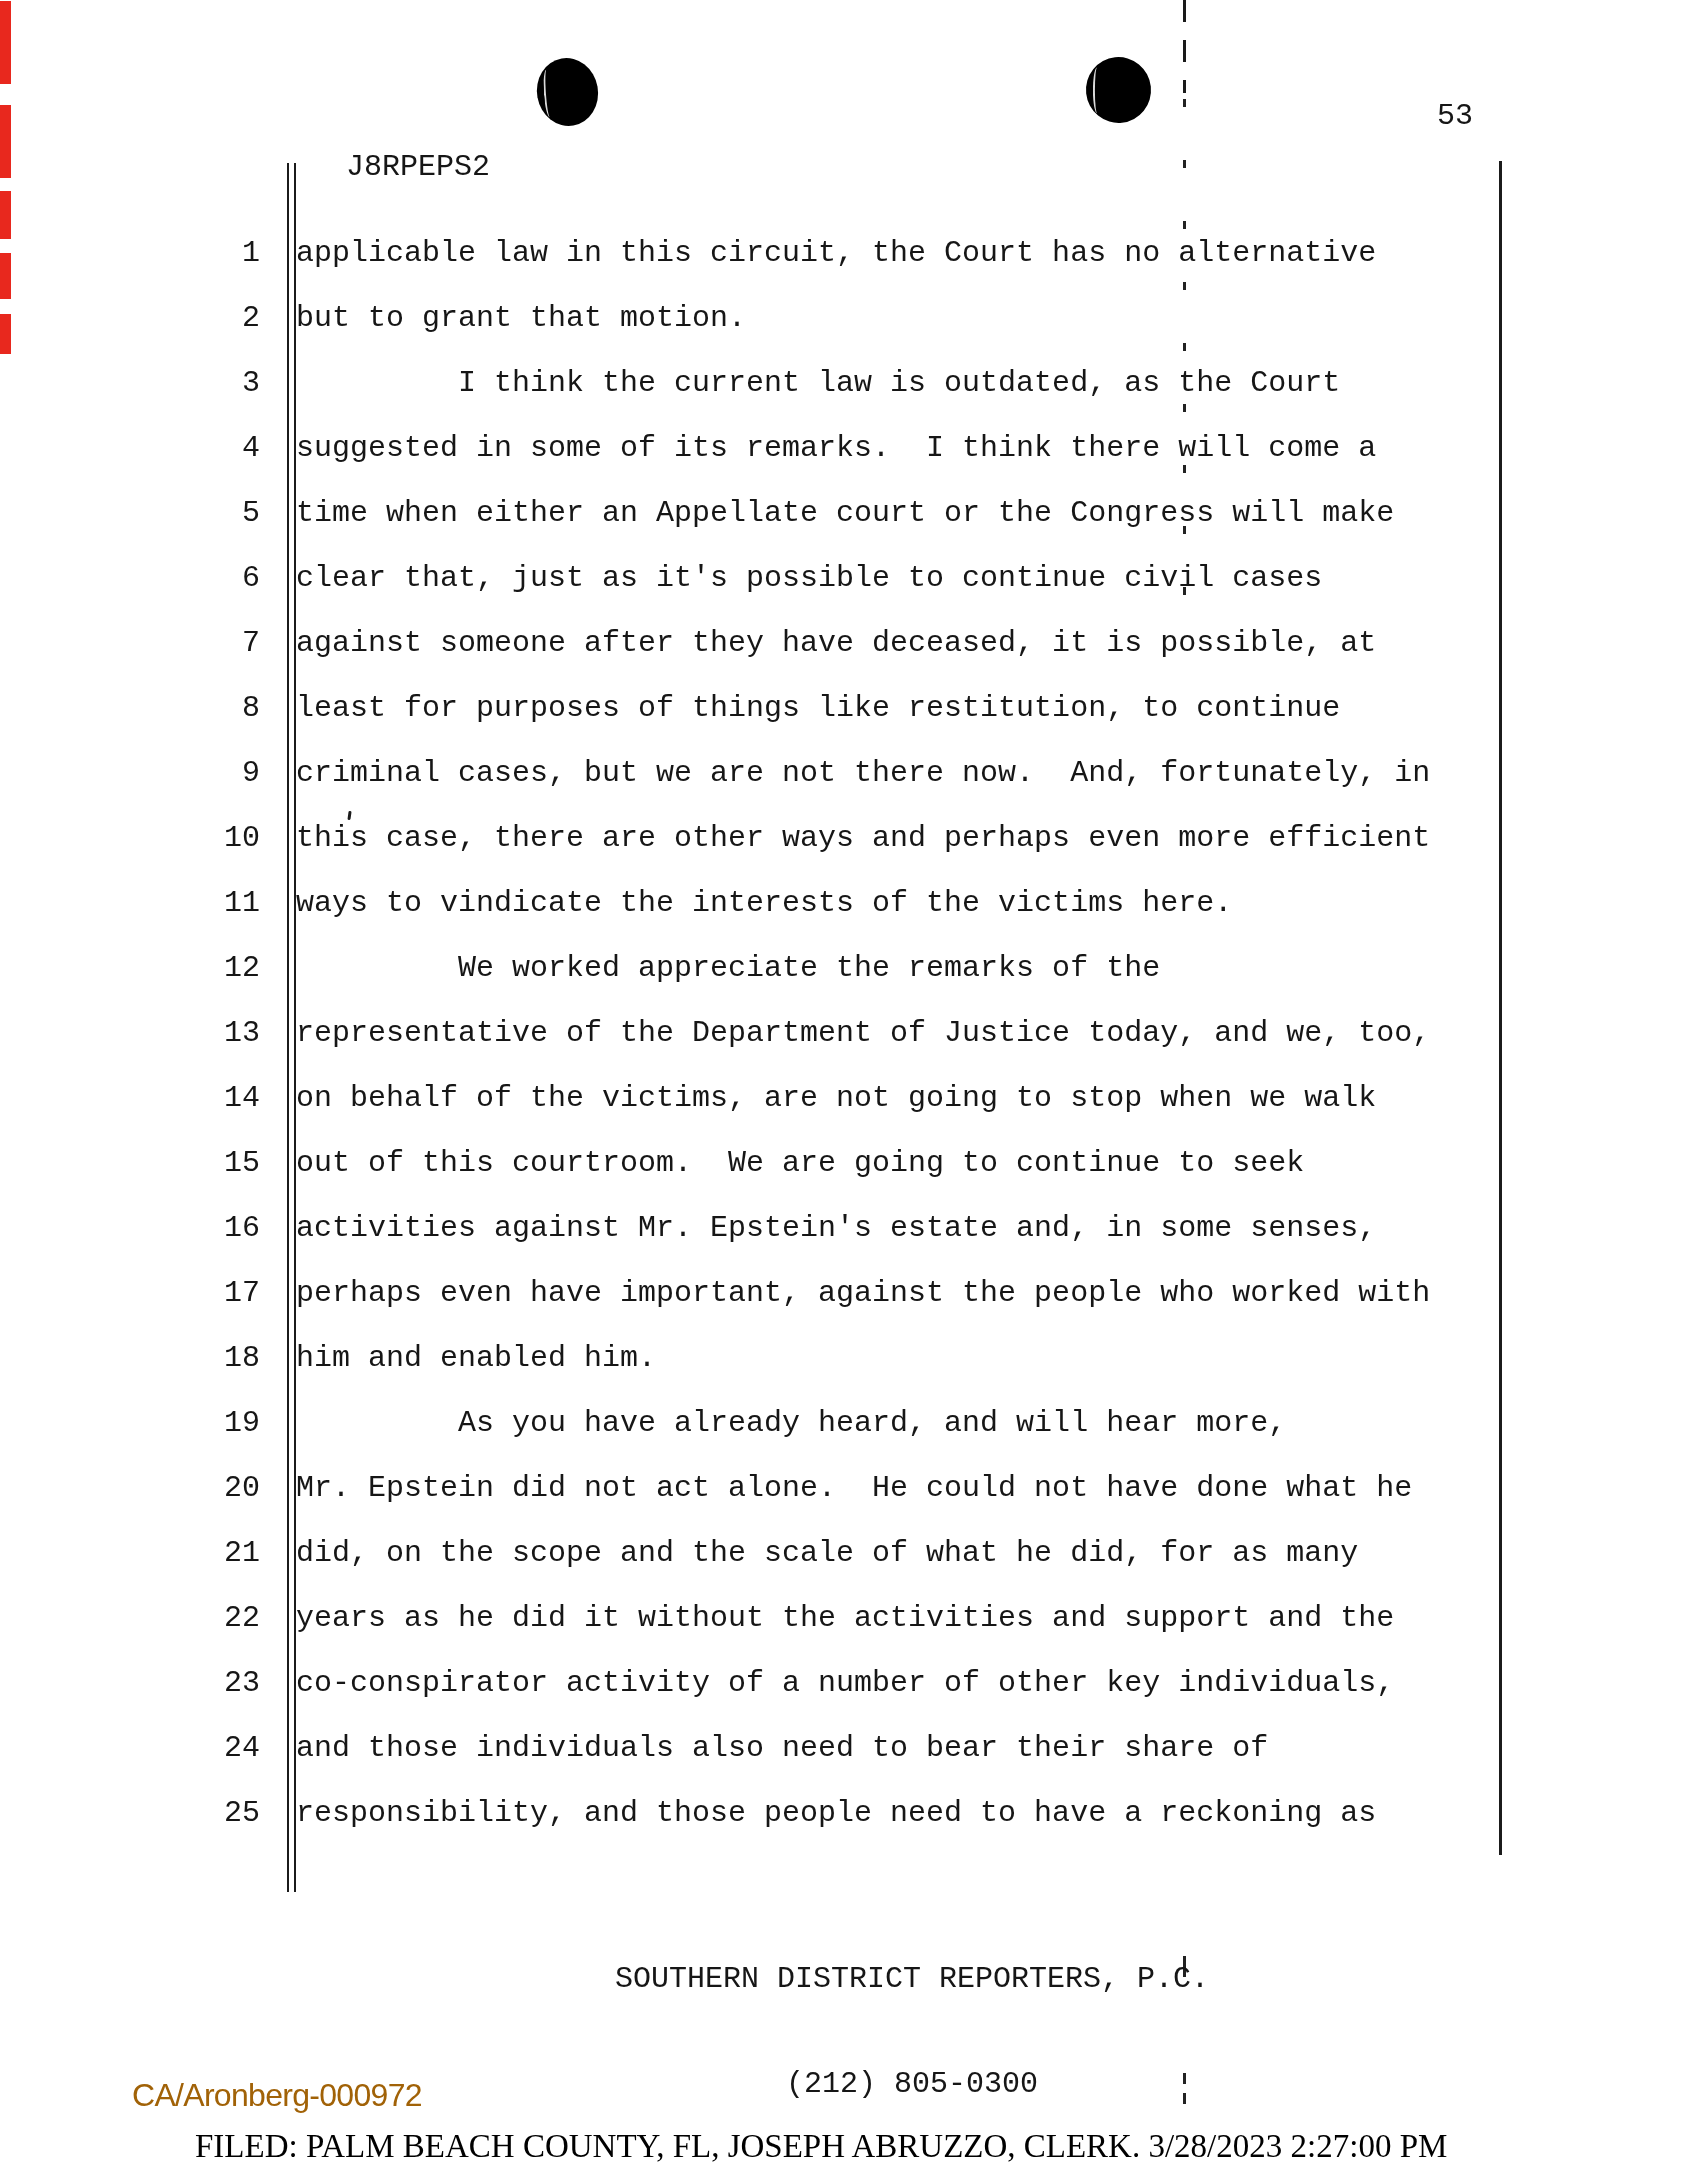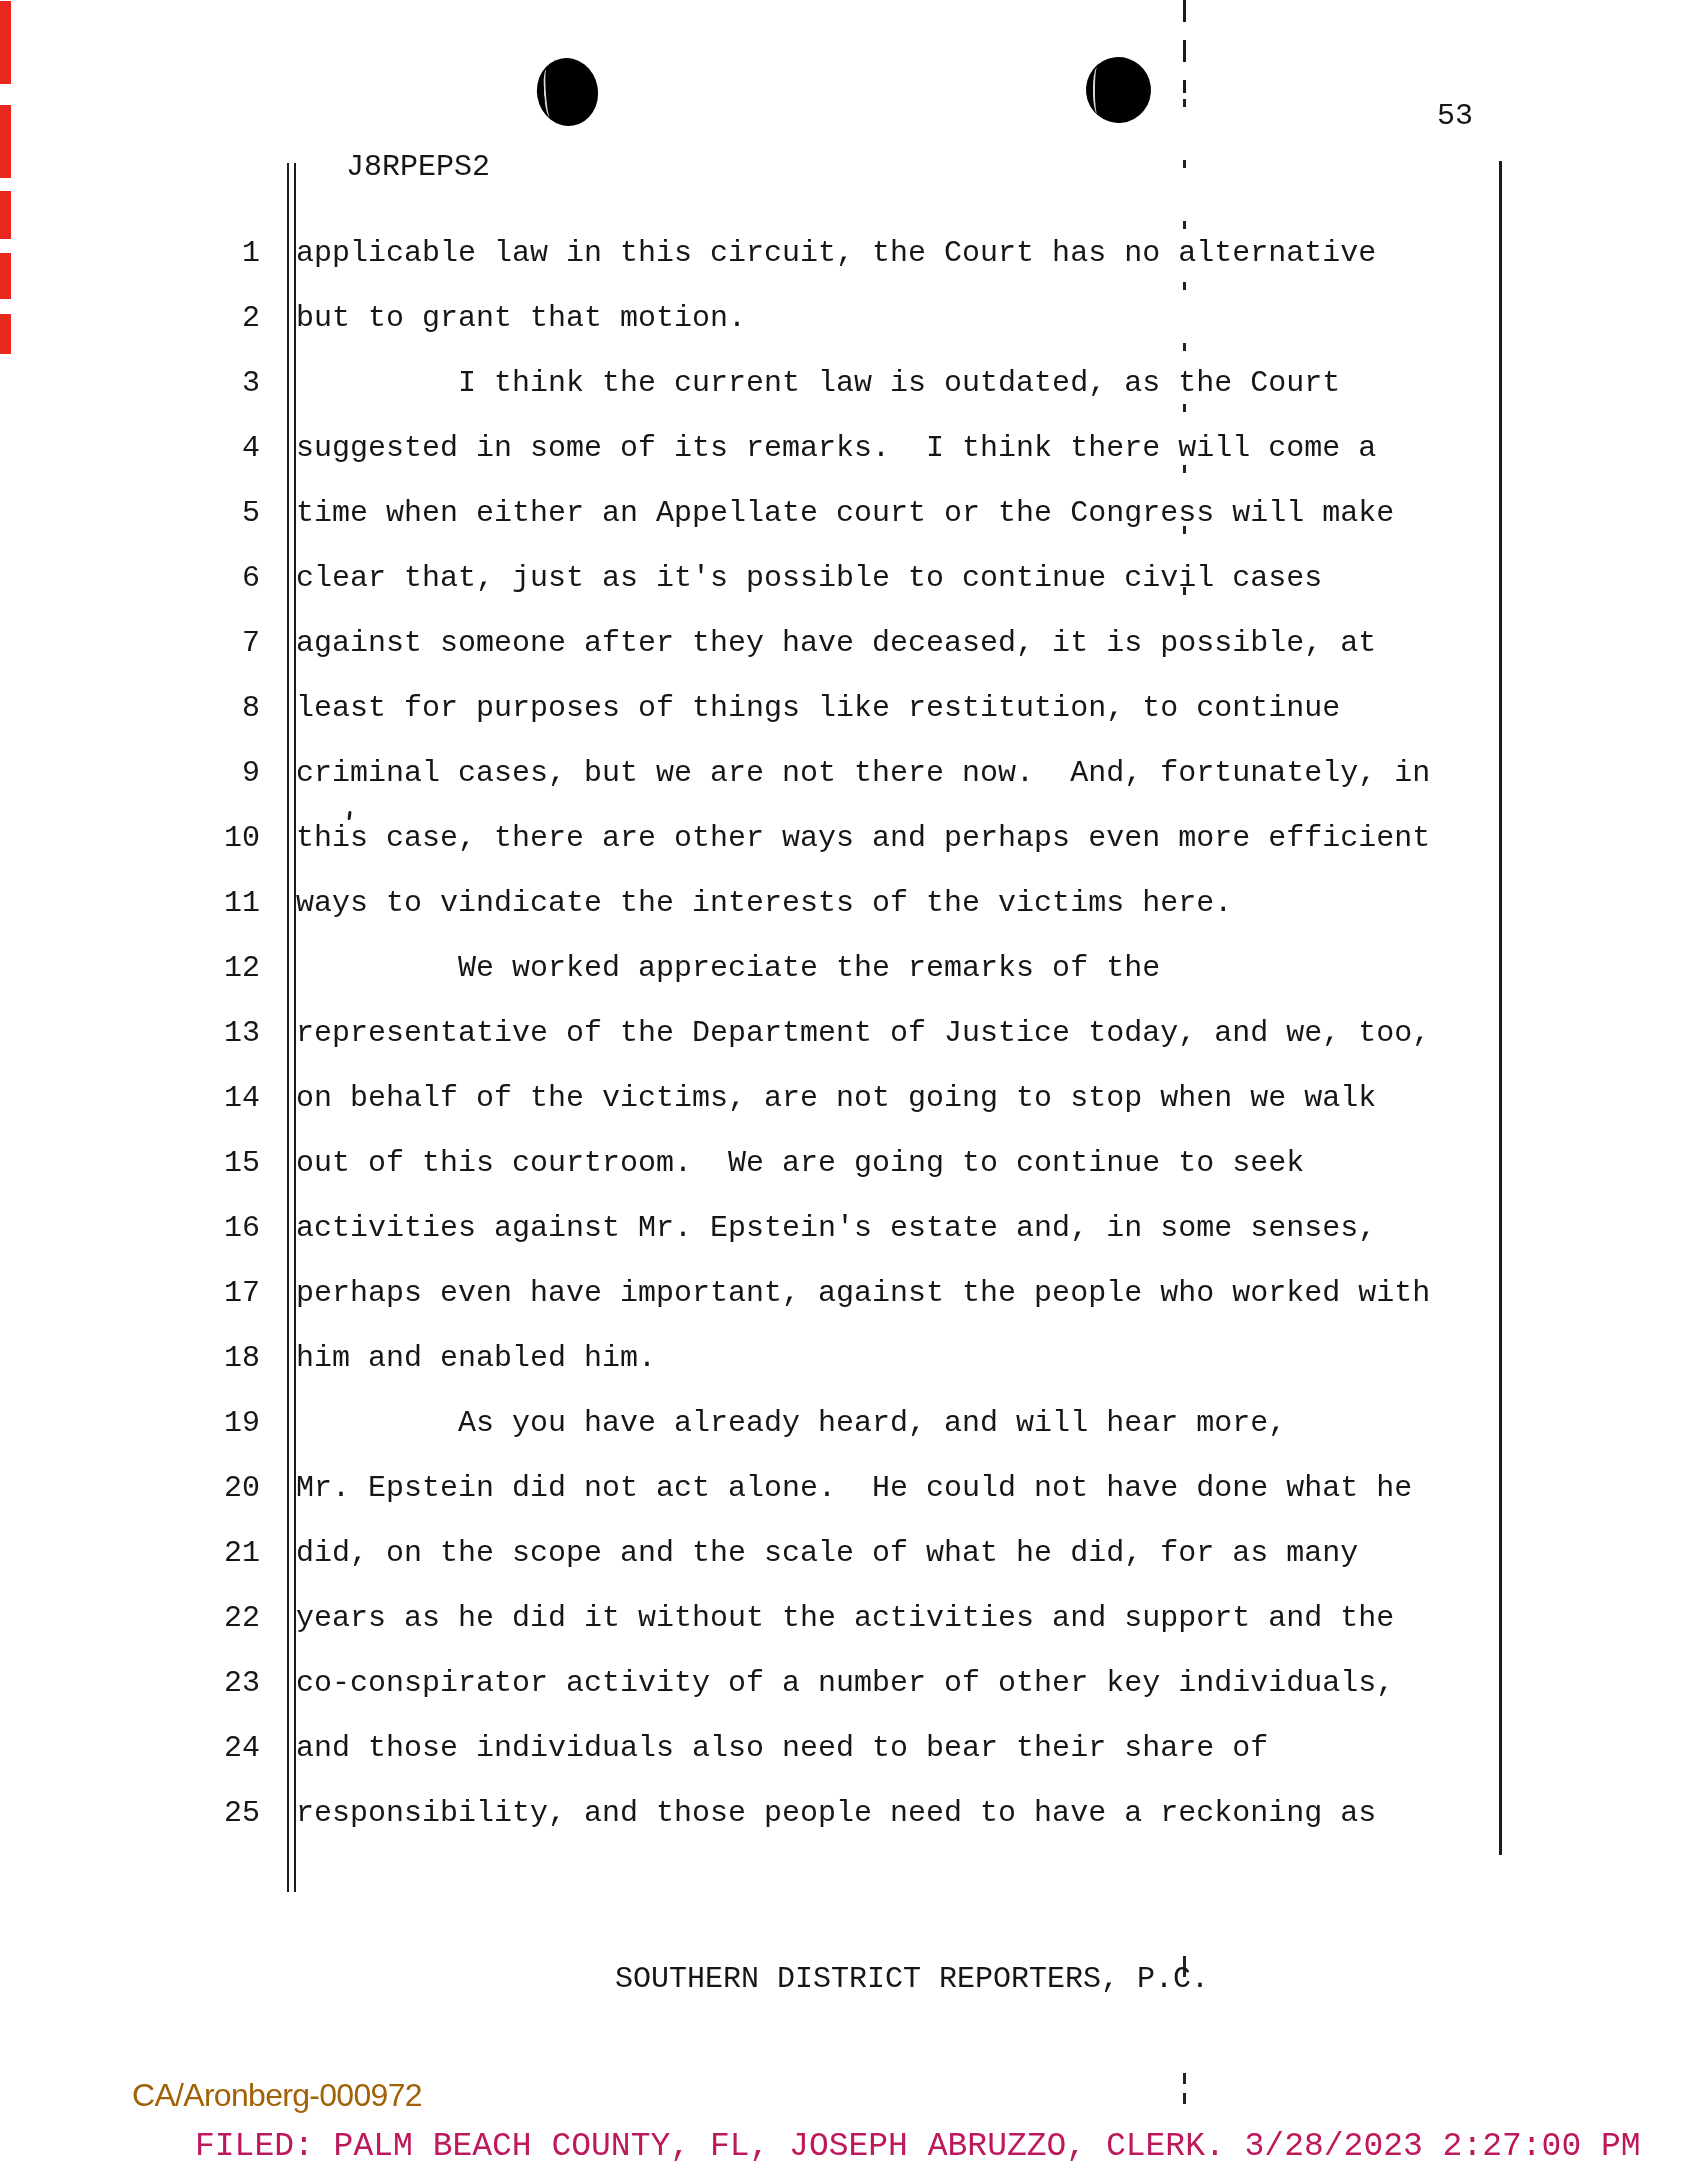--- a/index.html
+++ b/index.html
@@ -101,23 +101,23 @@
   
   #bates-stamp {
     left: 132px; top: 2079px;
     font-family: "Liberation Sans", sans-serif;
     font-size: 32px; line-height: 1;
     color: #a16207;
     letter-spacing: -0.7px;
   }
   #filed-stamp {
     left: 195px; top: 2130px;
-    font-family: Liberation Mono, monospace;
+    font-family: Liberation Serif, serif;
     font-size: 33px; line-height: 1;
-    color: #be185d;
+    color: #000000;
     white-space: pre;
   }
 </style>
 </head>
 <body>
 
 <div class="red-mark" style="top: 1.3px;   height: 83px;"></div>
 <div class="red-mark" style="top: 105px; height: 73px;"></div>
 <div class="red-mark" style="top: 191px; height: 48px;"></div>
 <div class="red-mark" style="top: 253px; height: 46px;"></div>
@@ -261,17 +261,18 @@
     </div>
 
     <div class="row">
       <span class="num">25</span>
       <span class="txt">responsibility, and those people need to have a reckoning as</span>
     </div>
   </div>
 
 <div class="abs" id="footer">
   <div>SOUTHERN DISTRICT REPORTERS, P.C.</div>
+  <div>(212) 805-0300</div>
 </div>
 
 <div class="abs" id="bates-stamp">CA/Aronberg-000972</div>
 <div class="abs" id="filed-stamp">FILED: PALM BEACH COUNTY, FL, JOSEPH ABRUZZO, CLERK. 3/28/2023 2:27:00 PM</div>
 
 
 </body></html>

